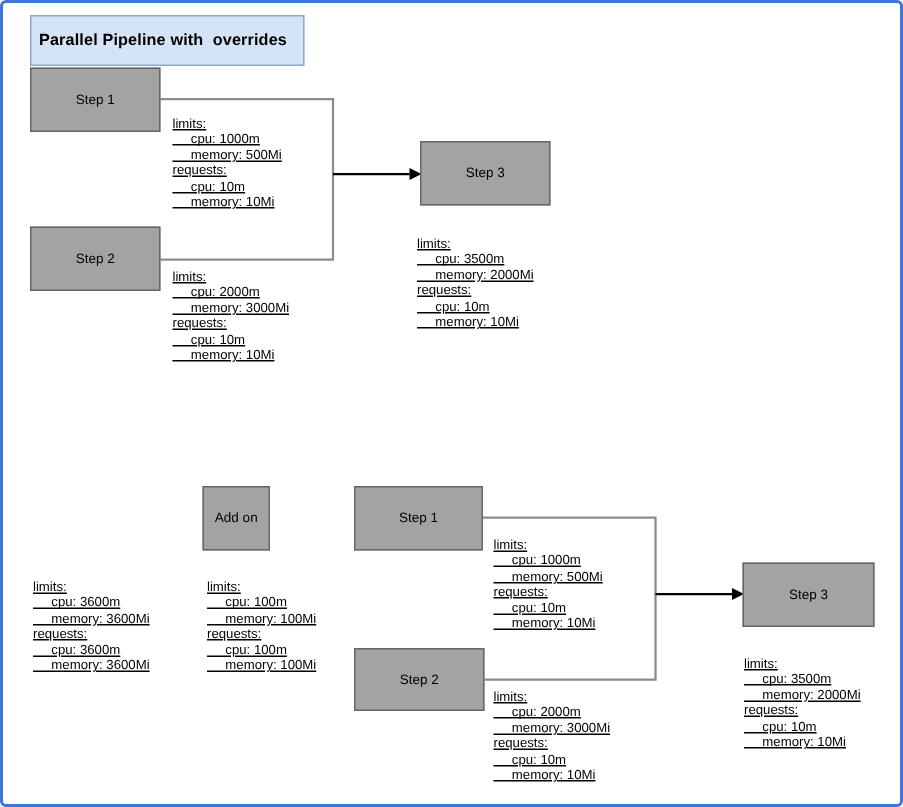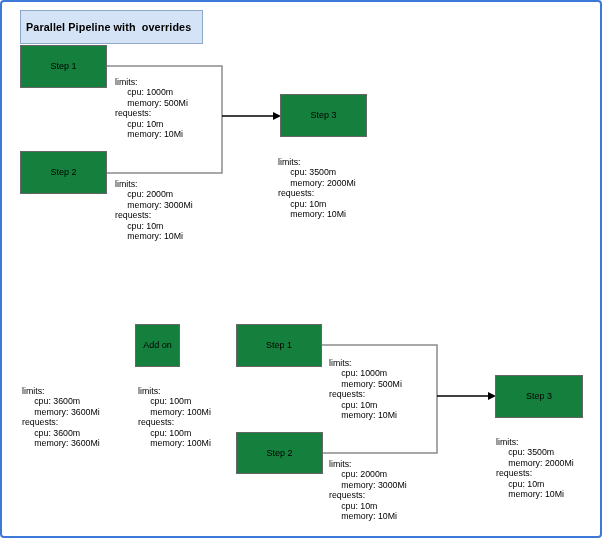--- a/index.html
+++ b/index.html
@@ -22,33 +22,34 @@
     font-weight:bold;
     font-size:10.8px;
     display:flex;align-items:center;
     padding:16px 5px;
     white-space:pre;
     letter-spacing:.1px;
   }
   .node{
     position:absolute;
     box-sizing:border-box;
-    background:#15803d;
+    background:#a3a3a3;
     border:1px solid #666666;
     display:flex;align-items:center;justify-content:center;
     text-align:right;
     font-size:9px;
     white-space:pre-line;
     line-height:11px;
   }
   .res{
     position:absolute;
     font-size:8.8px;
     line-height:10.4px;
     white-space:pre;
+    text-decoration:underline;
   }
   #wires{
     position:absolute;left:0;top:0;
     pointer-events:none;
   }
 </style>
 </head>
 <body>
 
 <div id="canvas">

